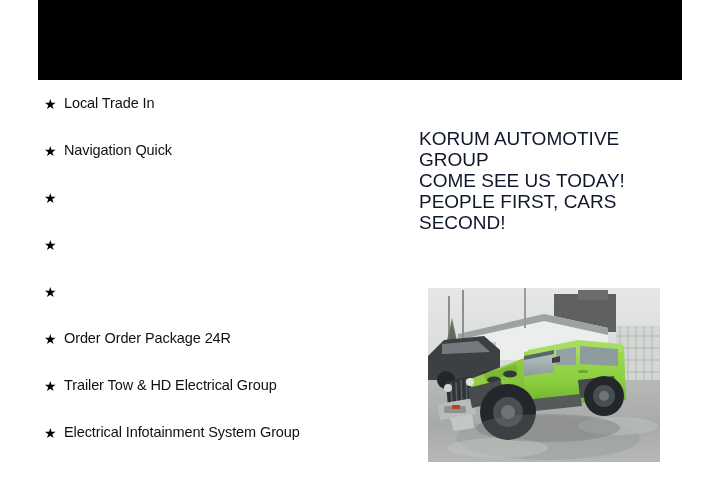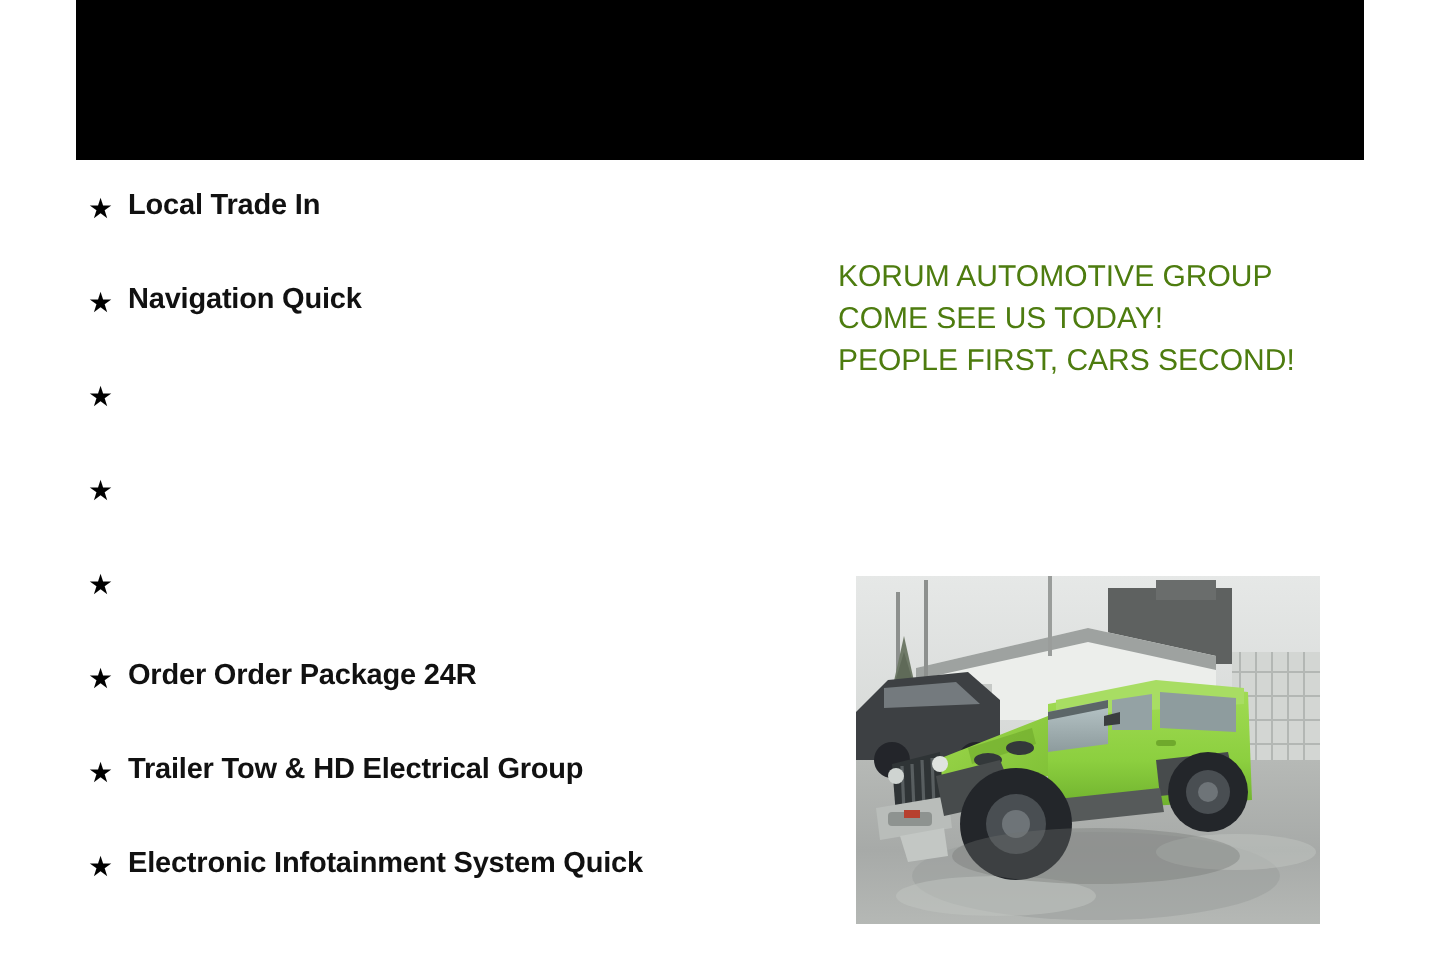--- a/index.html
+++ b/index.html
@@ -50,37 +50,37 @@
     width: 20px;
     font-size: 14px;
     line-height: 22px;
     color: #000000;
     text-align: left;
     padding-top: 1px;
   }
   .highlight-item .highlight-label {
     flex: 1 1 auto;
     font-size: 14.5px;
-    font-weight: bold;
+    font-weight: normal;
     color: #111111;
     line-height: 22px;
     letter-spacing: -0.1px;
   }
 
   
   #dealer-promo {
     position: absolute;
     left: 419px;
     top: 128px;
     width: 250px;
   }
   #dealer-promo .promo-line {
-    font-size: 15px;
+    font-size: 19px;
     font-weight: 400;
-    color: #4d7c0f;
+    color: #0f172a;
     line-height: 21px;
     white-space: pre-wrap;
   }
 
   
   #vehicle-photo {
     position: absolute;
     left: 428px;
     top: 288px;
     width: 232px;
@@ -122,21 +122,21 @@
   <li class="highlight-item">
     <span class="bullet-star">★</span>
     <span class="highlight-label">Order Order Package 24R</span>
   </li>
   <li class="highlight-item">
     <span class="bullet-star">★</span>
     <span class="highlight-label">Trailer Tow &amp; HD Electrical Group</span>
   </li>
   <li class="highlight-item">
     <span class="bullet-star">★</span>
-    <span class="highlight-label">Electronic Infotainment System Quick</span>
+    <span class="highlight-label">Electrical Infotainment System Group</span>
   </li>
 </ul>
 
 <div id="dealer-promo">
   <div class="promo-line">KORUM AUTOMOTIVE GROUP</div>
   <div class="promo-line">COME SEE US TODAY!</div>
   <div class="promo-line">PEOPLE FIRST, CARS SECOND!</div>
 </div>
 
 <div id="vehicle-photo">

